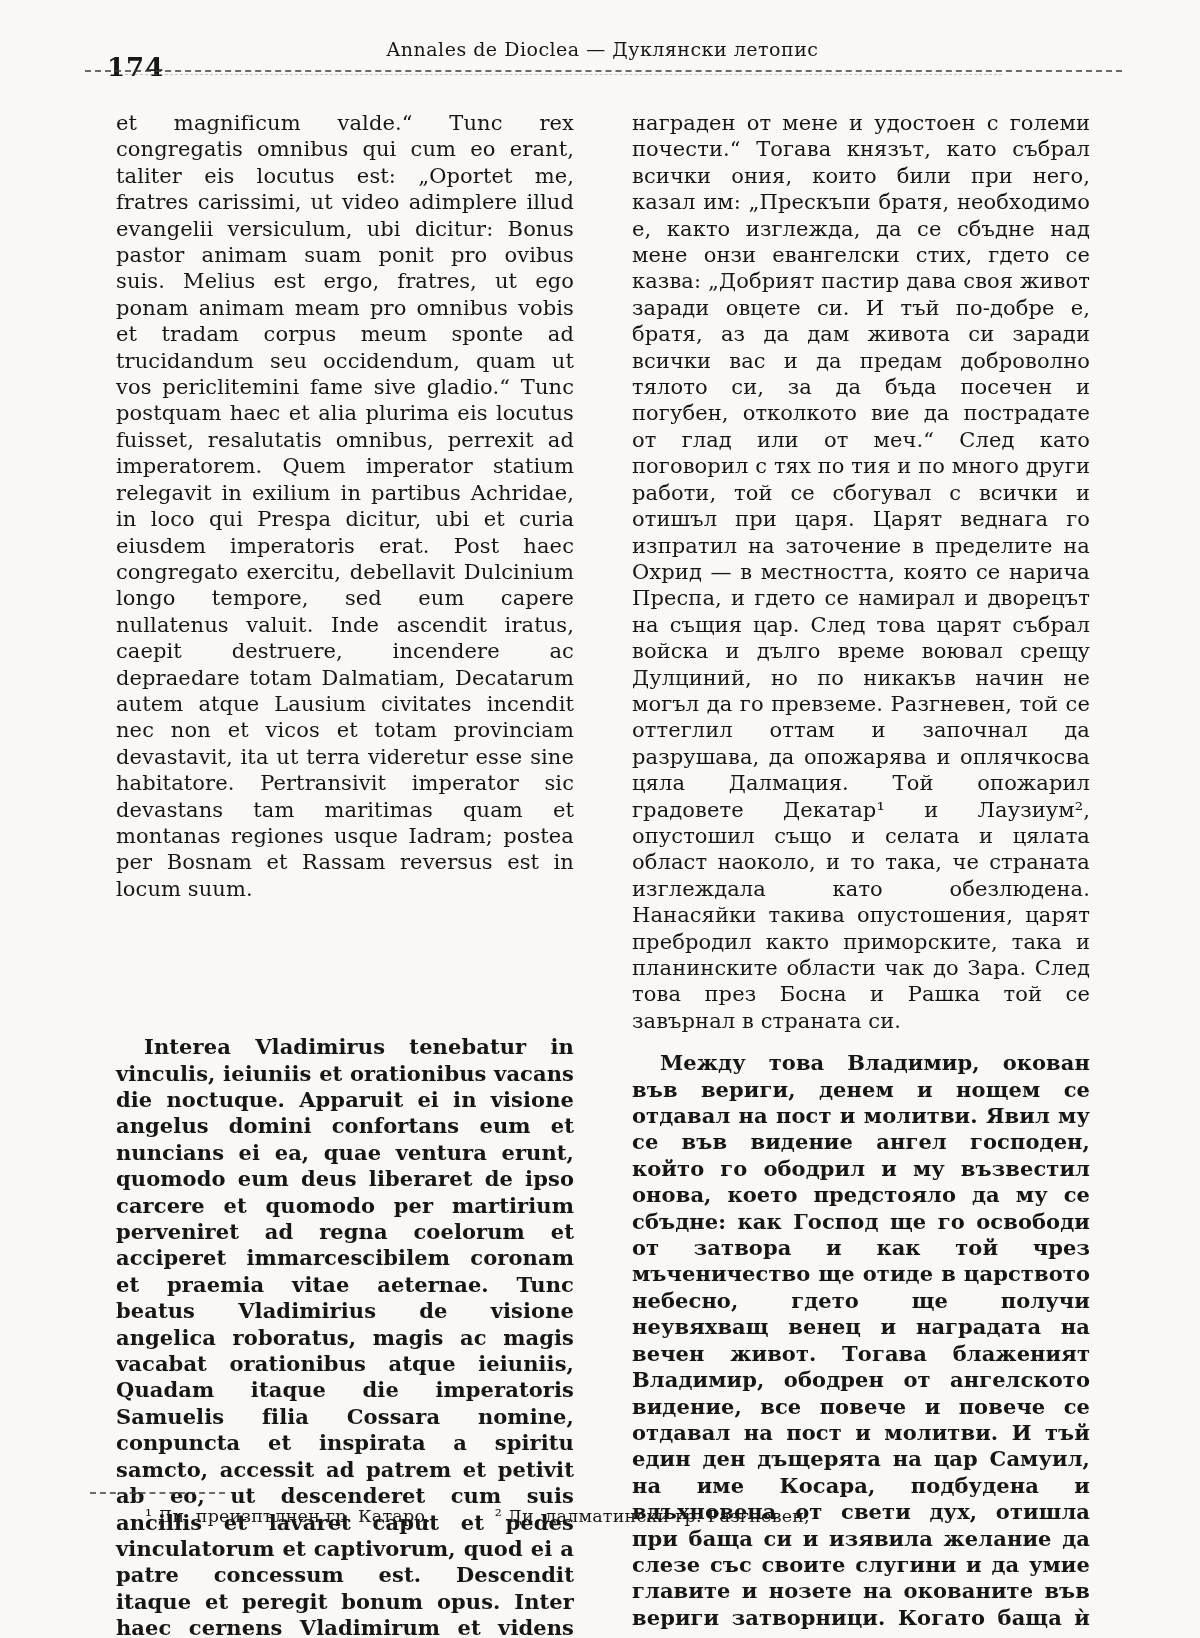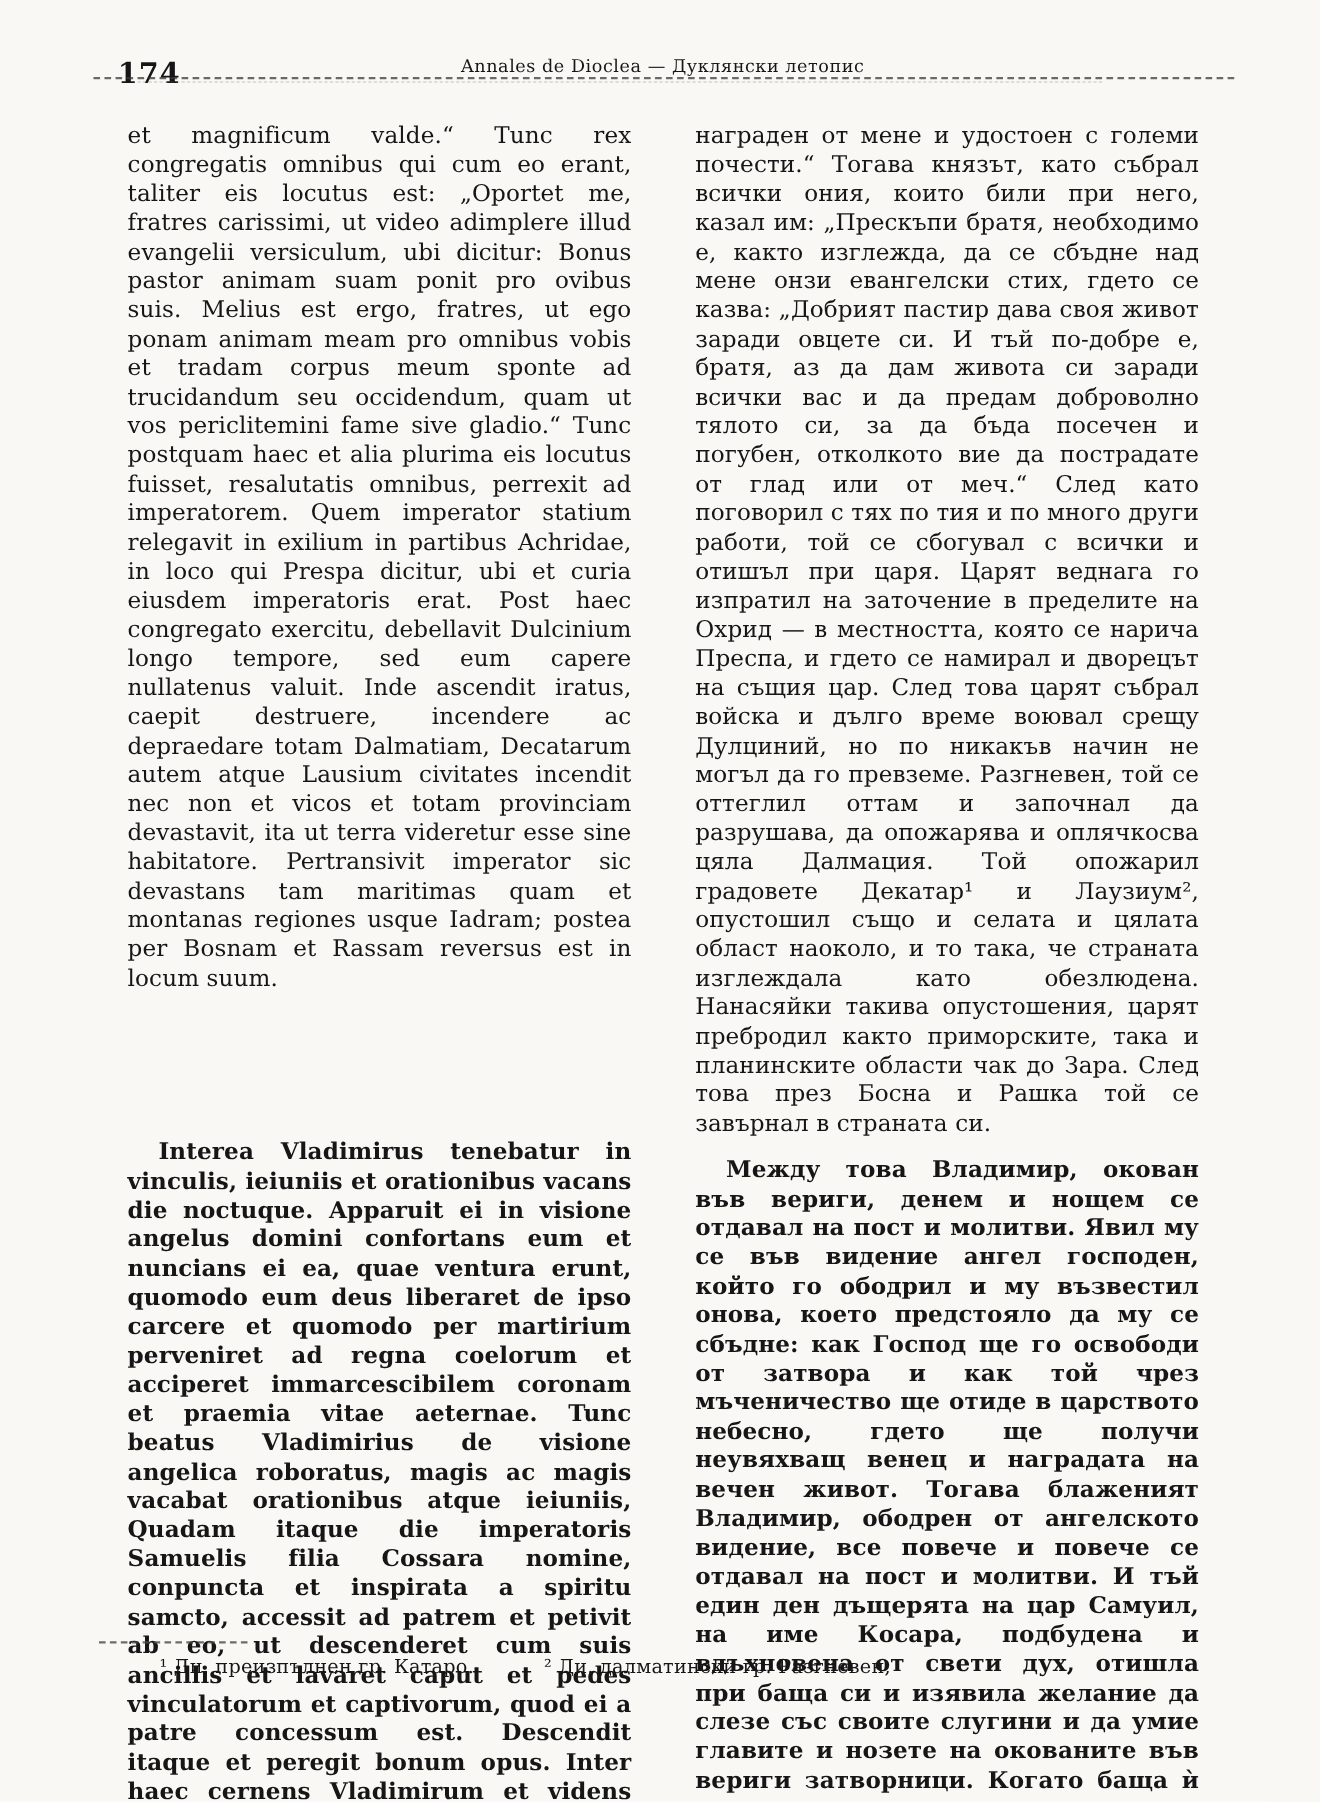--- a/index.html
+++ b/index.html
@@ -28,23 +28,23 @@
     top: 0;
     font-size: 26px;
     font-weight: bold;
     letter-spacing: 1px;
     margin-top: 20px;
   }
   .running-title {
     position: absolute;
     left: 0;
     right: 0;
-    top: 18px;
+    top: 6px;
     text-align: center;
-    font-size: 16px;
+    font-size: 19px;
     letter-spacing: 0.5px;
   }
   .header-rule {
     position: absolute;
     top: 70px;
     left: 85px;
     right: 78px;
     border-top: 2.5px dashed #3a3a38;
     opacity: 0.75;
   }

